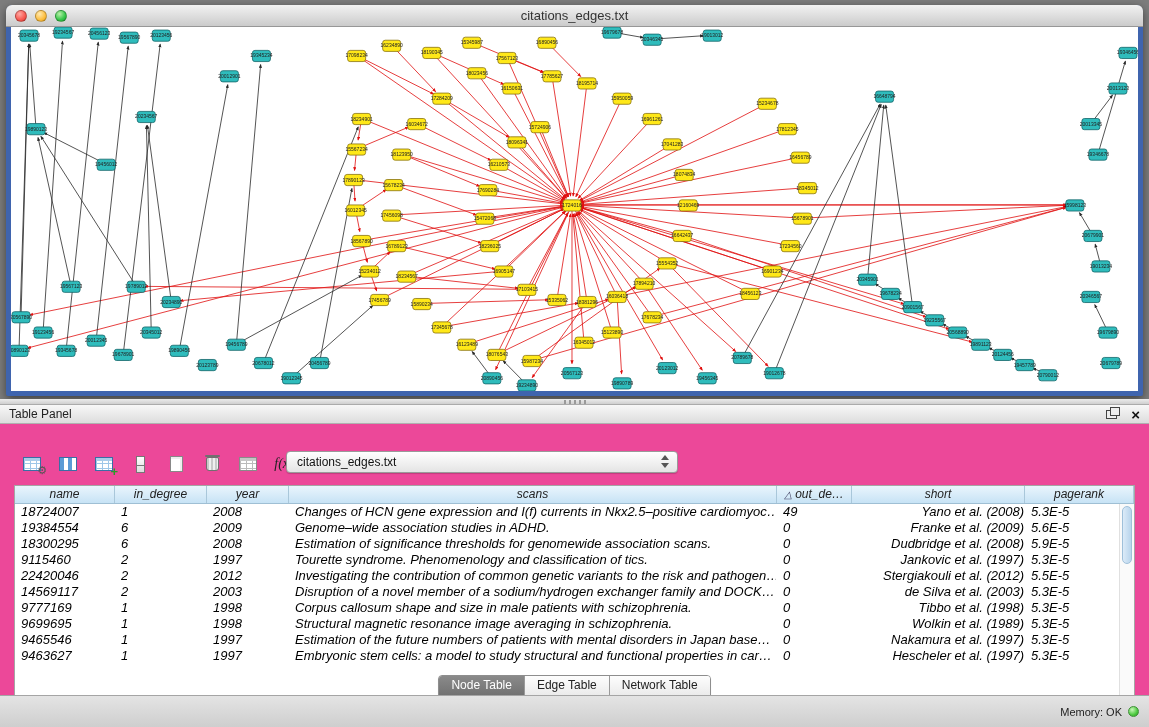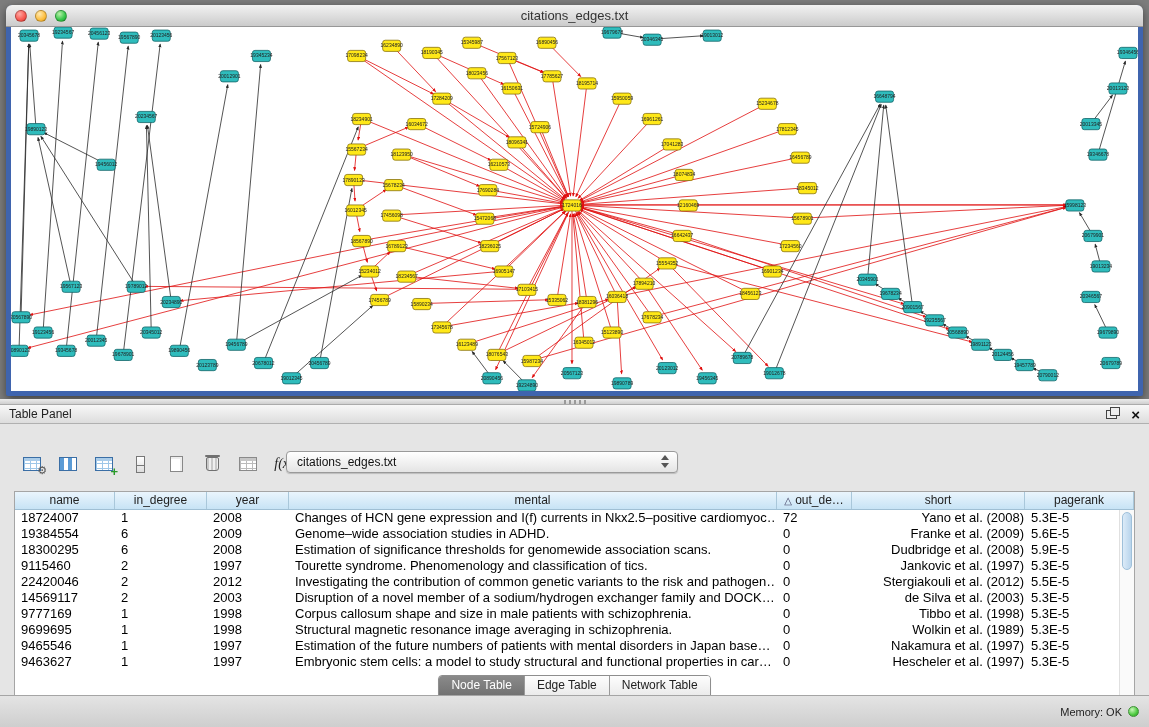--- a/index.html
+++ b/index.html
@@ -14,21 +14,21 @@
               text-align:center; line-height:21px; font-size:13px; color:#333; position:relative; }
   .lights { position:absolute; left:9px; top:5px; display:flex; gap:8px; }
   .light { width:12px; height:12px; border-radius:50%; border:1px solid rgba(0,0,0,.25); }
   .light.red   { background:radial-gradient(circle at 35% 30%, #ffa8a2, #f85951 60%, #d8382f); }
   .light.yel   { background:radial-gradient(circle at 35% 30%, #ffe9b0, #fdbe40 60%, #e09b12); }
   .light.grn   { background:radial-gradient(circle at 35% 30%, #b9f0a8, #35c649 60%, #1f9e2f); }
   .canvas { position:absolute; left:5px; right:5px; top:22px; bottom:5px; background:#ffffff; overflow:hidden; }
   .canvas svg { width:100%; height:100%; display:block; }
 
   
-  .bottom { position:relative; width:1149px; height:328px; background:#e5e5e5; }
+  .bottom { position:relative; width:1149px; height:328px; background:#ec4899; }
   .splitter { height:6px; background:linear-gradient(#ececec,#cfcfcf); border-bottom:1px solid #ababab; position:relative; }
   .splitter .grip { position:absolute; left:50%; top:1px; width:22px; height:4px; margin-left:-11px;
                     background:repeating-linear-gradient(90deg,#9a9a9a 0 2px,transparent 2px 5px); }
   .panel-header { height:19px; background:linear-gradient(#f8f8f8,#dddddd); border-bottom:1px solid #b0b0b0;
                   display:flex; align-items:center; padding:0 9px; font-size:12px; color:#222; }
   .panel-header .spacer { flex:1; }
   .float-icon { width:11px; height:9px; border:1px solid #444; position:relative; margin-right:14px; background:#eee; }
   .float-icon::after { content:""; position:absolute; left:3px; top:-4px; width:8px; height:7px; border:1px solid #444; background:#eee; }
   .close-x { font-size:15px; font-weight:bold; color:#111; line-height:15px; }
 
@@ -58,22 +58,22 @@
 
   .dropdown { position:absolute; left:286px; top:52px; width:392px; height:22px;
               border:1px solid #9a9a9a; border-radius:4px; background:linear-gradient(#ffffff,#e4e4e4);
               font-size:12px; line-height:20px; padding:0 26px 0 10px; color:#111;
               box-shadow:0 1px 1px rgba(0,0,0,.18); }
   .combo-arrows { position:absolute; right:7px; top:3px; width:9px; height:16px; }
   .combo-arrows .up    { width:0; height:0; border-left:4px solid transparent; border-right:4px solid transparent; border-bottom:5px solid #555; margin-bottom:3px; }
   .combo-arrows .down  { width:0; height:0; border-left:4px solid transparent; border-right:4px solid transparent; border-top:5px solid #555; }
 
   
-  .table-wrap { position:absolute; left:14px; right:14px; top:92px; height:232px; background:#fff;
-                border:1px solid #a5a5a5; overflow:hidden; }
+  .table-wrap { position:absolute; left:14px; right:14px; top:86px; height:232px; background:#fff;
+                border:1px solid #a5a5a5; overflow:hidden;font-style:italic; }
   .thead { display:flex; height:18px; background:linear-gradient(#eaf5fd,#c7e3f5); border-bottom:1px solid #9fbfd4;
            font-size:12px; color:#222; }
   .th { border-right:1px solid #a9c7da; text-align:center; line-height:17px; overflow:hidden; white-space:nowrap; }
   .sort { font-size:10px; color:#446; }
   .tr { display:flex; height:16px; font-size:13px; color:#000; }
   .td { line-height:16px; padding-left:6px; overflow:hidden; white-space:nowrap; border-right:1px solid transparent; }
   .c0{width:100px;} .c1{width:92px;} .c2{width:82px;} .c3{width:488px;} .c4{width:75px;} .c5{width:173px;} .c6{flex:1;}
   .td.c5 { text-align:right; padding-left:0; }
   .vscroll { position:absolute; right:0; top:18px; bottom:0; width:15px; background:#fafafa; border-left:1px solid #e0e0e0; }
   .vscroll .thumb { margin:2px; height:58px; border:1px solid #9fc0da; border-radius:7px;
@@ -772,32 +772,32 @@
         <div class="up"></div>
         <div class="down"></div>
       </span>
   </div>
 
   <div class="table-wrap">
     <div class="thead">
         <div class="th c0">name</div>
         <div class="th c1">in_degree</div>
         <div class="th c2">year</div>
-        <div class="th c3">mental</div>
+        <div class="th c3">scans</div>
         <div class="th c4"><span class="sort">△</span> out_de…</div>
         <div class="th c5">short</div>
         <div class="th c6">pagerank</div>
       </div>
     <div class="tbody">
         <div class="tr">
           <div class="td c0">18724007</div>
           <div class="td c1">1</div>
           <div class="td c2">2008</div>
           <div class="td c3">Changes of HCN gene expression and I(f) currents in Nkx2.5–positive cardiomyoc…</div>
-          <div class="td c4">72</div>
+          <div class="td c4">49</div>
           <div class="td c5">Yano et al. (2008)</div>
           <div class="td c6">5.3E-5</div>
         </div>
         <div class="tr">
           <div class="td c0">19384554</div>
           <div class="td c1">6</div>
           <div class="td c2">2009</div>
           <div class="td c3">Genome–wide association studies in ADHD.</div>
           <div class="td c4">0</div>
           <div class="td c5">Franke et al. (2009)</div>

